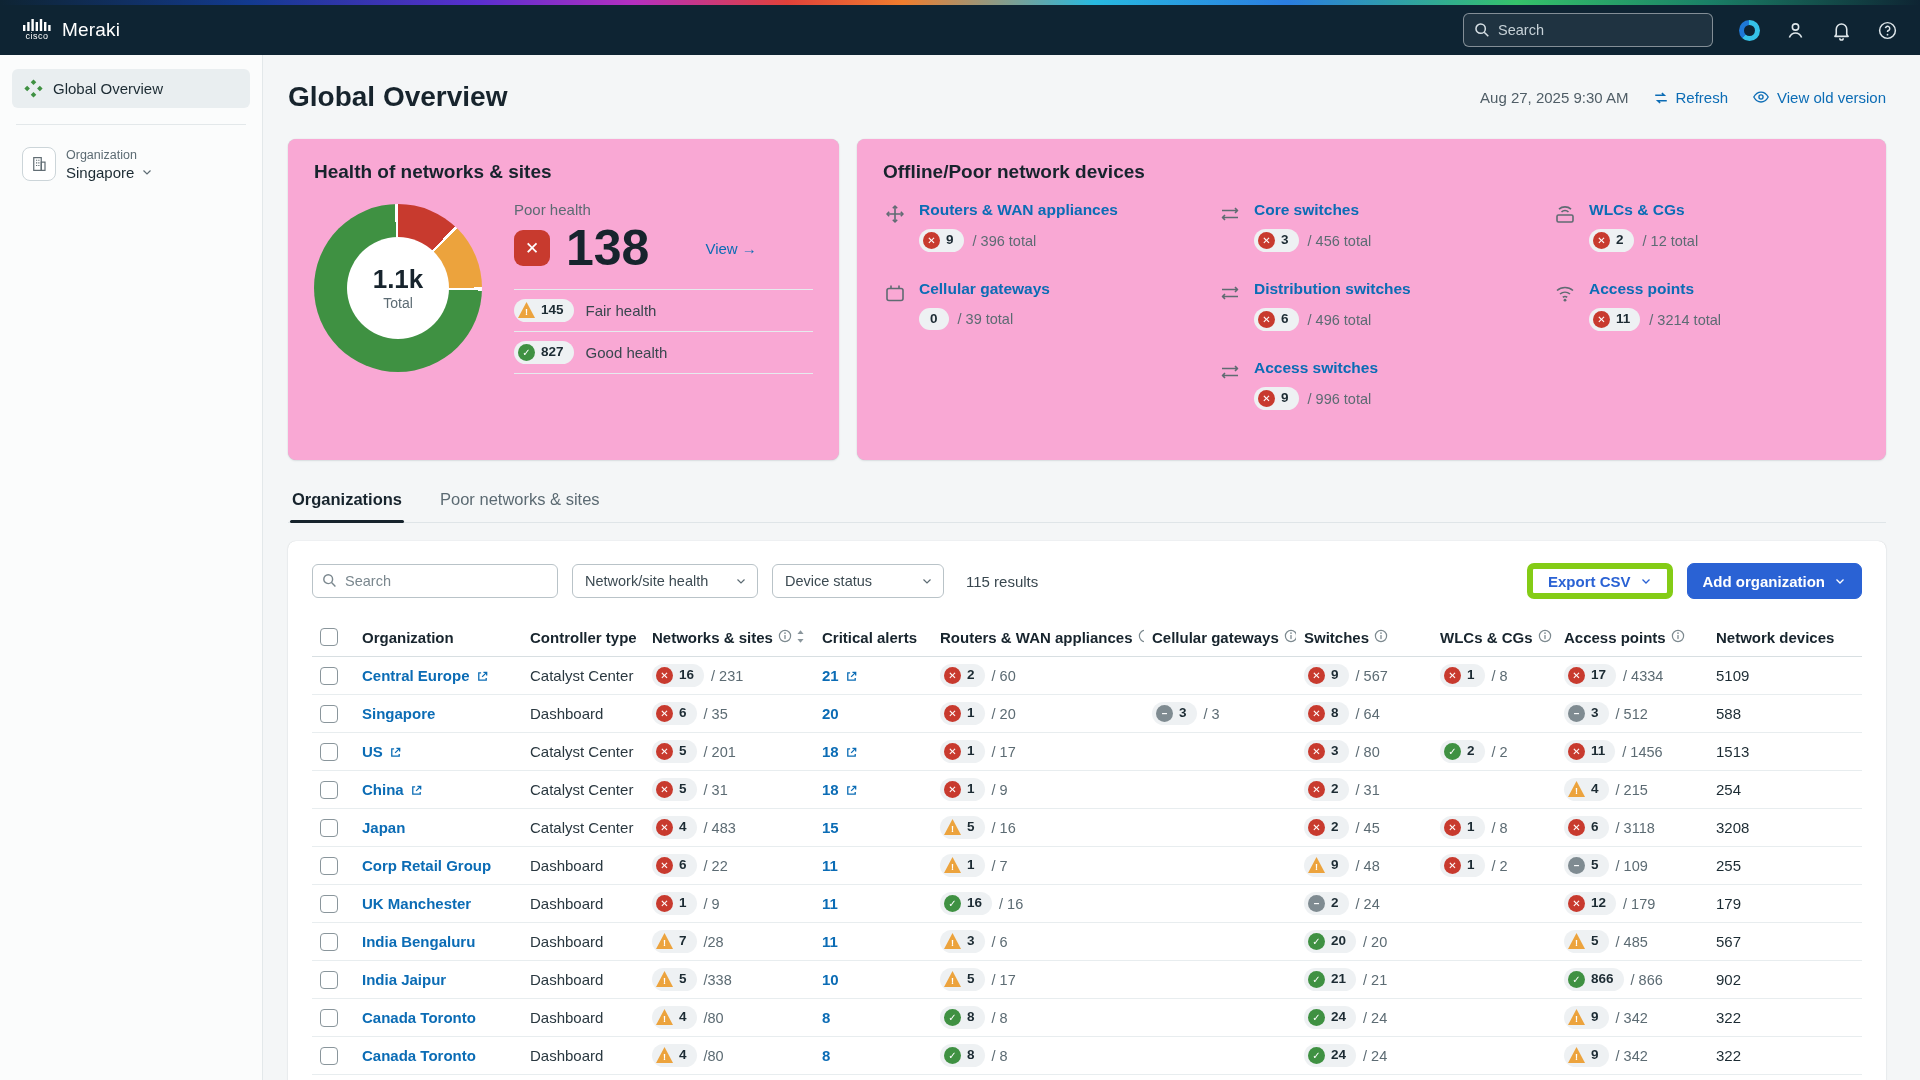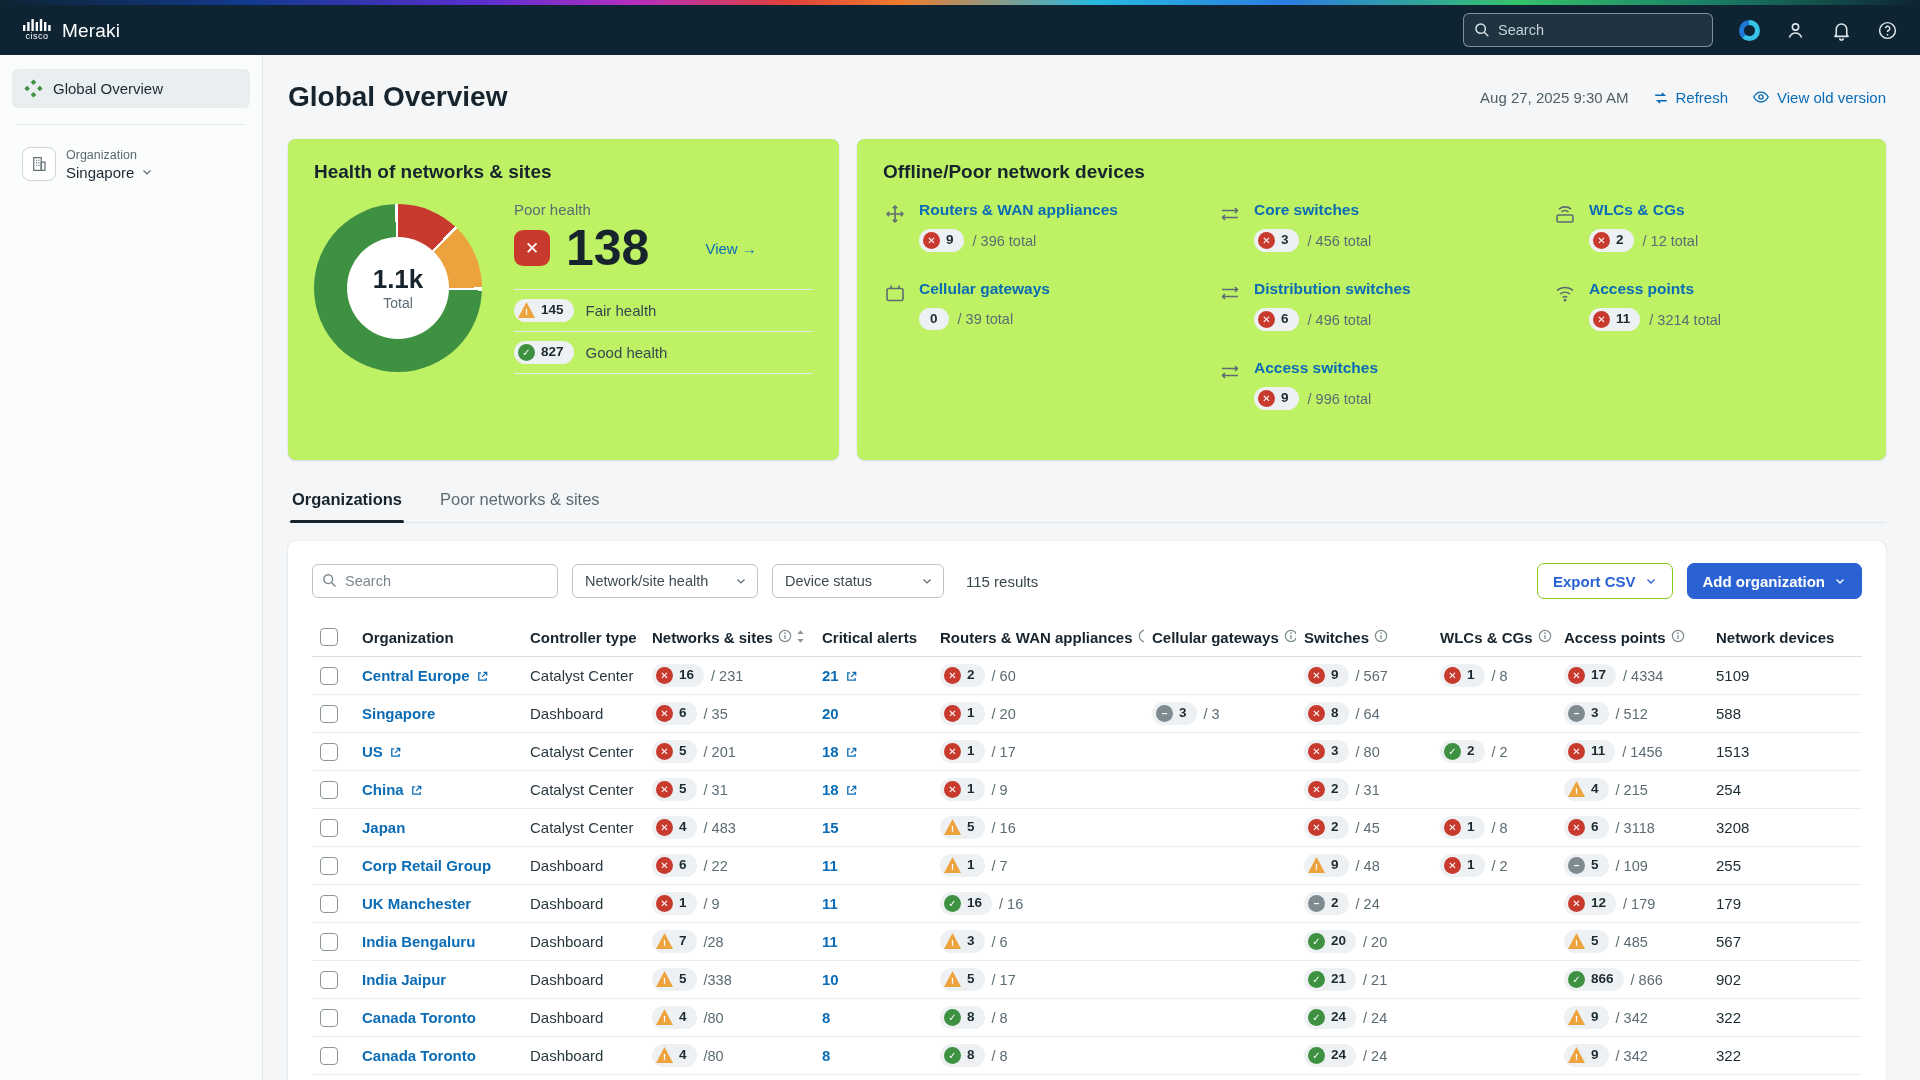--- a/index.html
+++ b/index.html
@@ -3,21 +3,21 @@
 <meta charset="utf-8">
 <style>
   *{margin:0;padding:0;box-sizing:border-box}
   html,body{width:1920px;height:1080px;overflow:hidden}
   body{font-family:"Liberation Sans","DejaVu Sans",sans-serif;background:#f4f6f7;color:#1c2b33;font-size:15px}
   a{text-decoration:none;cursor:pointer}
 
   
   .top-strip{height:5px;background:linear-gradient(90deg,#0e2433 0%,#123a8f 13%,#5a2fd0 25%,#b42fc0 33%,#e0413a 41%,#ef7d2e 47%,#27b9e0 57%,#2a7de1 67%,#35c26a 79%,#1a7f66 89%,#0e2433 100%)}
   .navbar{height:50px;background:#0e2433;display:flex;align-items:center;padding:0 22px;color:#e9eef1}
-  .logo-wrap{display:flex;align-items:flex-end;gap:10px}
+  .logo-wrap{display:flex;gap:10px}
   .cisco-col{display:flex;flex-direction:column;align-items:center;line-height:1}
   .cisco-word{font-size:9px;letter-spacing:.5px;color:#fff;margin-top:1px}
   .brand{font-size:19px;color:#fff;font-weight:400;letter-spacing:.2px;margin-bottom:-1px}
   .nav-spacer{flex:1}
   .nav-search{position:relative;width:250px;margin-right:26px}
   .nav-search input{width:100%;height:34px;background:rgba(255,255,255,.07);border:1px solid rgba(255,255,255,.45);border-radius:6px;color:#fff;font-size:14.5px;padding:0 10px 0 34px;outline:none}
   .nav-search input::placeholder{color:#c6d1d7}
   .nav-search .mag{position:absolute;left:10px;top:8px;color:#d7e0e5}
   .nav-icons{display:flex;align-items:center;gap:24px;color:#dfe7eb}
   .nav-ic{width:22px;height:22px;display:flex;align-items:center;justify-content:center;cursor:pointer}
@@ -39,21 +39,21 @@
 
   
   .page-head{display:flex;align-items:center;justify-content:space-between;margin-bottom:26px}
   .page-title{font-size:28px;font-weight:700;color:#17242d}
   .head-meta{display:flex;align-items:flex-end;gap:24px;font-size:15px}
   .timestamp{color:#4f5d66}
   .head-link{color:#0b6cb5;display:inline-flex;align-items:center;gap:7px}
 
   
   .cards{display:flex;gap:18px}
-  .card{background:#bef264;border-radius:8px;box-shadow:0 1px 2px rgba(12,35,48,.10),0 0 1px rgba(12,35,48,.20);padding:22px 26px}
+  .card{background:#f9a8d4;border-radius:8px;box-shadow:0 1px 2px rgba(12,35,48,.10),0 0 1px rgba(12,35,48,.20);padding:22px 26px}
   .card-health{width:551px}
   .card-devices{flex:1}
   .card h2{font-size:19px;font-weight:700;color:#17242d;margin-bottom:18px}
 
   .health-body{display:flex;gap:32px;align-items:center}
   .donut{width:168px;height:168px;border-radius:50%;position:relative;flex:none}
   .donut::after{content:'';position:absolute;inset:33px;background:#fff;border-radius:50%}
   .donut-center{position:absolute;inset:0;display:flex;flex-direction:column;align-items:center;justify-content:center;z-index:1}
   .donut-total{font-size:26px;font-weight:700;color:#17242d}
   .donut-lbl{font-size:14px;color:#5c6b73}
@@ -92,21 +92,21 @@
   .table-card{background:#fff;border-radius:8px;margin-top:18px;padding:22px 24px;box-shadow:0 1px 2px rgba(12,35,48,.10),0 0 1px rgba(12,35,48,.20);min-height:640px}
   .toolbar{display:flex;align-items:center;gap:14px}
   .search-sm{position:relative;width:246px}
   .search-sm input{width:100%;height:34px;border:1px solid #b9c3c8;border-radius:6px;padding:0 10px 0 32px;font-size:14.5px;color:#1c2b33;outline:none;background:#fff}
   .search-sm input::placeholder{color:#7a878e}
   .search-sm .mag{position:absolute;left:9px;top:8px;color:#7a878e}
   .select{height:34px;border:1px solid #b9c3c8;border-radius:6px;display:flex;align-items:center;justify-content:space-between;padding:0 10px 0 12px;color:#3c4a52;font-size:14.5px;gap:10px;background:#fff;cursor:pointer}
   .results{color:#39474f;font-size:15px;margin-left:8px}
   .toolbar-spacer{flex:1}
   .btn{height:36px;border-radius:7px;display:inline-flex;align-items:center;gap:9px;padding:0 15px;font-size:15px;font-weight:600;cursor:pointer}
-  .btn-outline{background:#fff;border:1px solid #84cc16;color:#2a62d4}
+  .btn-outline{background:#fff;border:6px solid #84cc16;color:#2a62d4}
   .btn-primary{background:#2a62d4;border:1px solid #2a62d4;color:#fff}
 
   table{width:100%;border-collapse:collapse;margin-top:18px;table-layout:fixed}
   th{font-size:15px;font-weight:700;color:#17242d;text-align:left;padding:10px 8px;border-bottom:1px solid #d8dfe2;white-space:nowrap;overflow:hidden}
   td{padding:7px 8px;border-bottom:1px solid #e8edef;font-size:15px;white-space:nowrap;overflow:hidden}
   .ta-r{text-align:left}
   .cb{display:inline-block;width:18px;height:18px;border:1.5px solid #8a969c;border-radius:4px;background:#fff;cursor:pointer;vertical-align:middle}
   .org-link{color:#0b6cb5;font-weight:700}
   .alert-link{color:#0b6cb5;font-weight:700}
   .ext-i{color:#0b6cb5;margin-left:6px;vertical-align:-2px}

